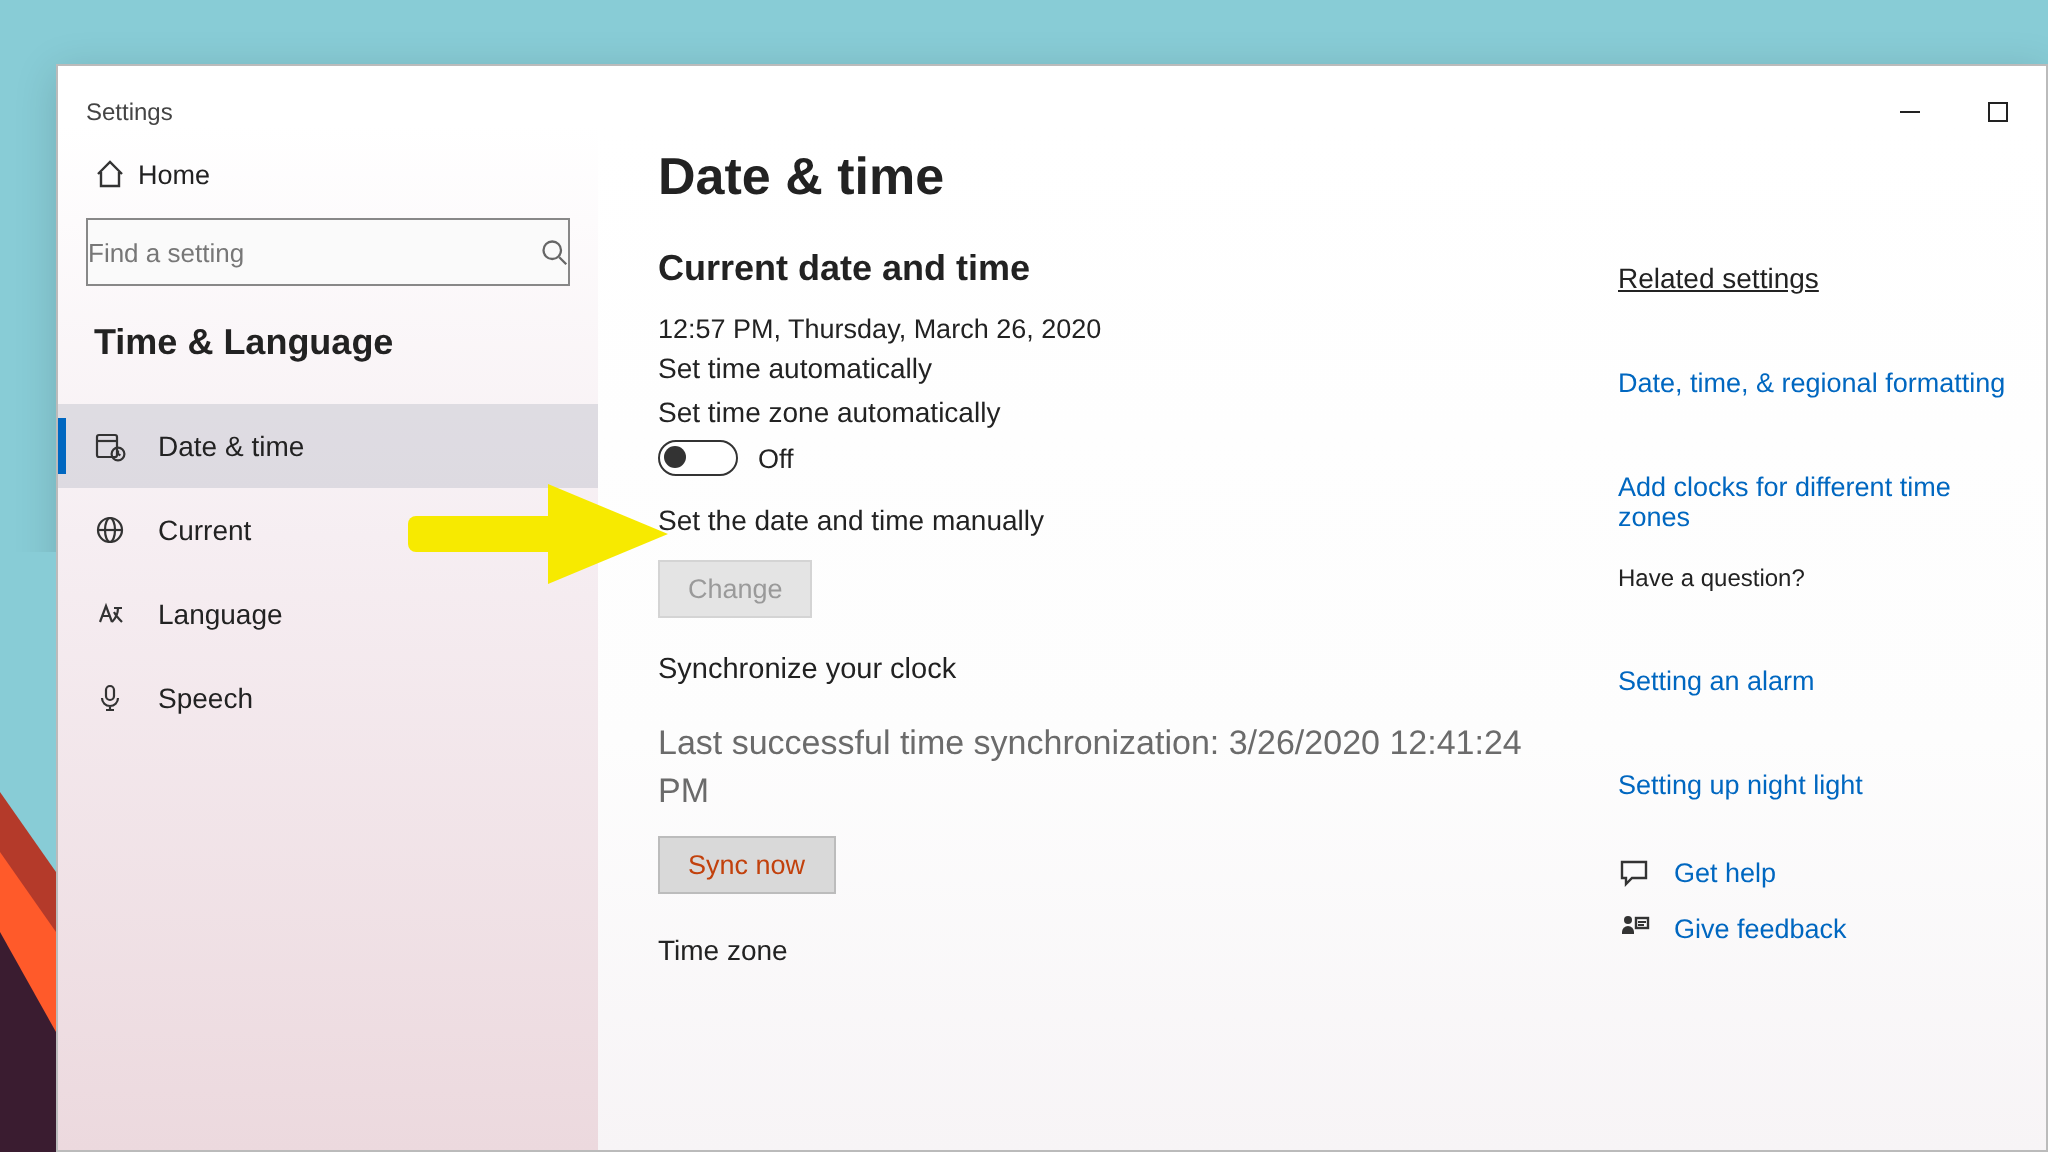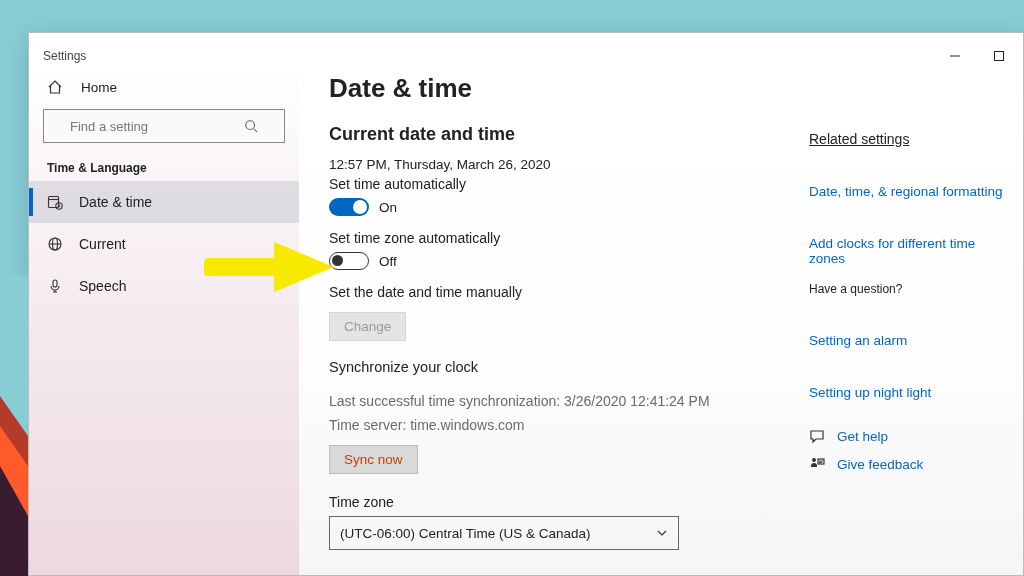--- a/index.html
+++ b/index.html
@@ -22,28 +22,28 @@
   }
   .winbtns { display:flex; }
   .winbtn { width:44px; height:30px; display:flex; align-items:center; justify-content:center; }
   .winbtn svg { width:10px; height:10px; stroke:#222; stroke-width:1; fill:none; }
   .content { flex:1; display:flex; min-height:0; }
   .sidebar {
     width:270px; padding:10px 0 0 0;
     background:linear-gradient(180deg,#ffffff 0%,#f6eef2 40%,#ecd9de 100%);
     display:flex; flex-direction:column;
   }
-  .home-row { display:flex; align-items:center; gap:18px; padding:6px 18px 14px; font-size:13.5px; }
+  .home-row { display:flex; align-items:center; gap:6px; padding:6px 18px 14px; font-size:13.5px; }
   .home-row svg { width:16px; height:16px; }
   .search-box {
     margin:0 14px 14px; height:34px; border:1px solid #888; background:#fafafa;
-    display:flex; align-items:center; padding:0 26px; font-size:13px; color:#777;
+    display:flex; align-items:center; padding:0 0; font-size:13px; color:#777;
   }
   .search-box span { flex:1; }
-  .category-title { padding:4px 18px 6px; font-weight:600; font-size:12px; }
+  .category-title { padding:4px 18px 20px; font-weight:600; font-size:18px; }
   .nav { display:flex; flex-direction:column; }
   .nav-item {
     display:flex; align-items:center; gap:16px; height:42px; padding:0 18px; font-size:14px;
   }
   .nav-item.selected { background:rgba(200,200,210,.55); position:relative; }
   .nav-item.selected::before {
     content:""; position:absolute; left:0; top:7px; bottom:7px; width:4px; background:#0067c0;
   }
   .nav-item svg { width:16px; height:16px; }
   .main {
@@ -62,21 +62,21 @@
   .toggle.on { background:#0067c0; }
   .toggle.on::after { content:""; position:absolute; right:2px; top:2px; width:14px; height:14px; border-radius:50%; background:#fff; }
   .toggle.off { background:#fff; border:1.5px solid #333; }
   .toggle.off::after { content:""; position:absolute; left:2px; top:1.5px; width:11px; height:11px; border-radius:50%; background:#333; }
   .btn {
     display:inline-block; padding:6px 14px; background:#d9d9d9; border:1px solid #bcbcbc;
     font-size:13.5px; margin:6px 0 16px; color:#c2410c;
   }
   .btn.disabled { color:#9a9a9a; background:#e4e4e4; border-color:#d4d4d4; }
   .sync-block h3 { font-weight:400; font-size:14.5px; margin:2px 0 17px; }
-  .sync-info { font-size:14px; color:#6b6b6b; line-height:1.4; margin-bottom:4px; }
+  .sync-info { font-size:17px; color:#6b6b6b; line-height:1.4; margin-bottom:4px; }
   .select-box {
     width:350px; height:34px; border:1.5px solid #666; display:flex; align-items:center;
     justify-content:space-between; padding:0 10px; font-size:13.5px; margin-top:6px;
   }
   .section-title { font-size:14px; font-weight:400; margin-bottom:14px;text-decoration:underline; }
   .link { color:#0067c0; font-size:13.5px; display:block; margin-bottom:14px; cursor:default;margin-top:37px; }
   .link-row { display:flex; align-items:center; gap:12px; margin-bottom:12px; }
   .link-row svg { width:16px; height:16px; flex-shrink:0; }
   .right h3 { font-size:12px; font-weight:400; margin:16px 0 12px; }
   .arrow-annot {
@@ -148,63 +148,59 @@
         <div class="nav-item">
           <svg viewBox="0 0 16 16" fill="none" stroke="#333" stroke-width="1.1">
               <circle cx="8" cy="8" r="6"></circle>
               <ellipse cx="8" cy="8" rx="2.5" ry="6"></ellipse>
               <line x1="2" y1="8" x2="14" y2="8"></line>
             </svg>
           <span>Current</span>
         </div>
         <div class="nav-item">
           <svg viewBox="0 0 16 16" fill="none" stroke="#333" stroke-width="1.1">
+              <path d="M3 12 L6 4 L9 12 M4 9 H8"></path>
+              <path d="M10 5 H14 M12 5 C12 9 10 11 9 12 M10 7 C11 9 13 11 14 12"></path>
+            </svg>
+          <span>Language</span>
+        </div>
+        <div class="nav-item">
+          <svg viewBox="0 0 16 16" fill="none" stroke="#333" stroke-width="1.1">
               <rect x="6" y="2" width="4" height="7" rx="2"></rect>
               <path d="M4 8 a4 4 0 0 0 8 0 M8 12 V14 M6 14 H10"></path>
             </svg>
           <span>Speech</span>
         </div>
       </div>
     </div>
 
     <div class="main">
       <div class="center">
         <h1>Date &amp; time</h1>
         <h2>Current date and time</h2>
         <div class="datetime-now">12:57 PM, Thursday, March 26, 2020</div>
 
         <div class="setting-label">Set time automatically</div>
-        <div class="toggle-row">
-          <div class="toggle on"></div>
-          <span>On</span>
-        </div>
 
         <div class="setting-label">Set time zone automatically</div>
         <div class="toggle-row">
           <div class="toggle off"></div>
           <span>Off</span>
         </div>
 
         <div class="setting-label">Set the date and time manually</div>
         <div class="btn disabled">Change</div>
 
         <div class="sync-block">
           <h3>Synchronize your clock</h3>
           <div class="sync-info">Last successful time synchronization: 3/26/2020 12:41:24 PM</div>
-          <div class="sync-info">Time server: time.windows.com</div>
           <div class="btn">Sync now</div>
         </div>
 
         <div class="setting-label">Time zone</div>
-        <div class="select-box">
-          <span>(UTC-06:00) Central Time (US &amp; Canada)</span>
-          <svg width="12" height="12" viewBox="0 0 12 12" fill="none" stroke="#333" stroke-width="1.2">
-              <polyline points="2,4 6,8 10,4"></polyline>
-            </svg>
-        </div>
       </div>
 
       <div class="right">
         <div class="section-title">Related settings</div>
         <a class="link">Date, time, &amp; regional formatting</a>
         <a class="link">Add clocks for different time zones</a>
 
         <h3>Have a question?</h3>
         <a class="link">Setting an alarm</a>
         <a class="link">Setting up night light</a>

